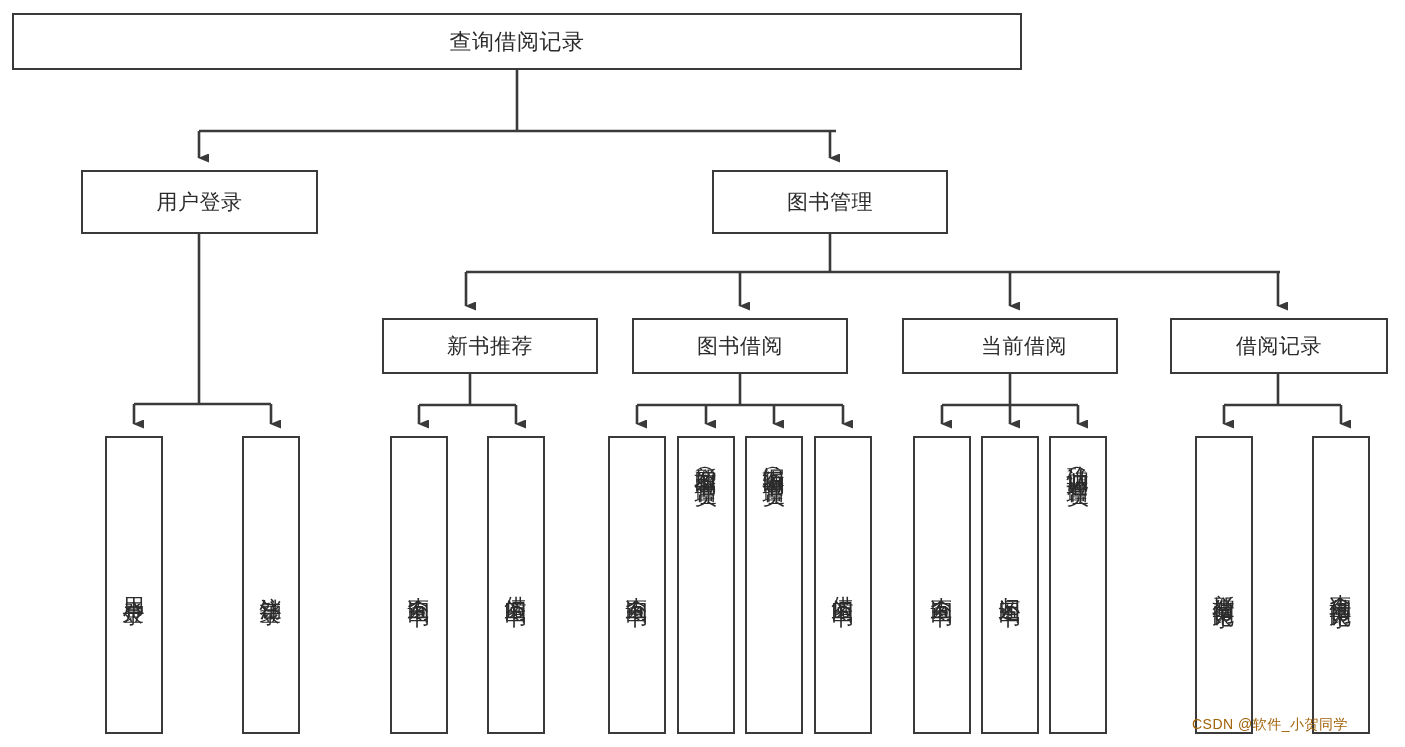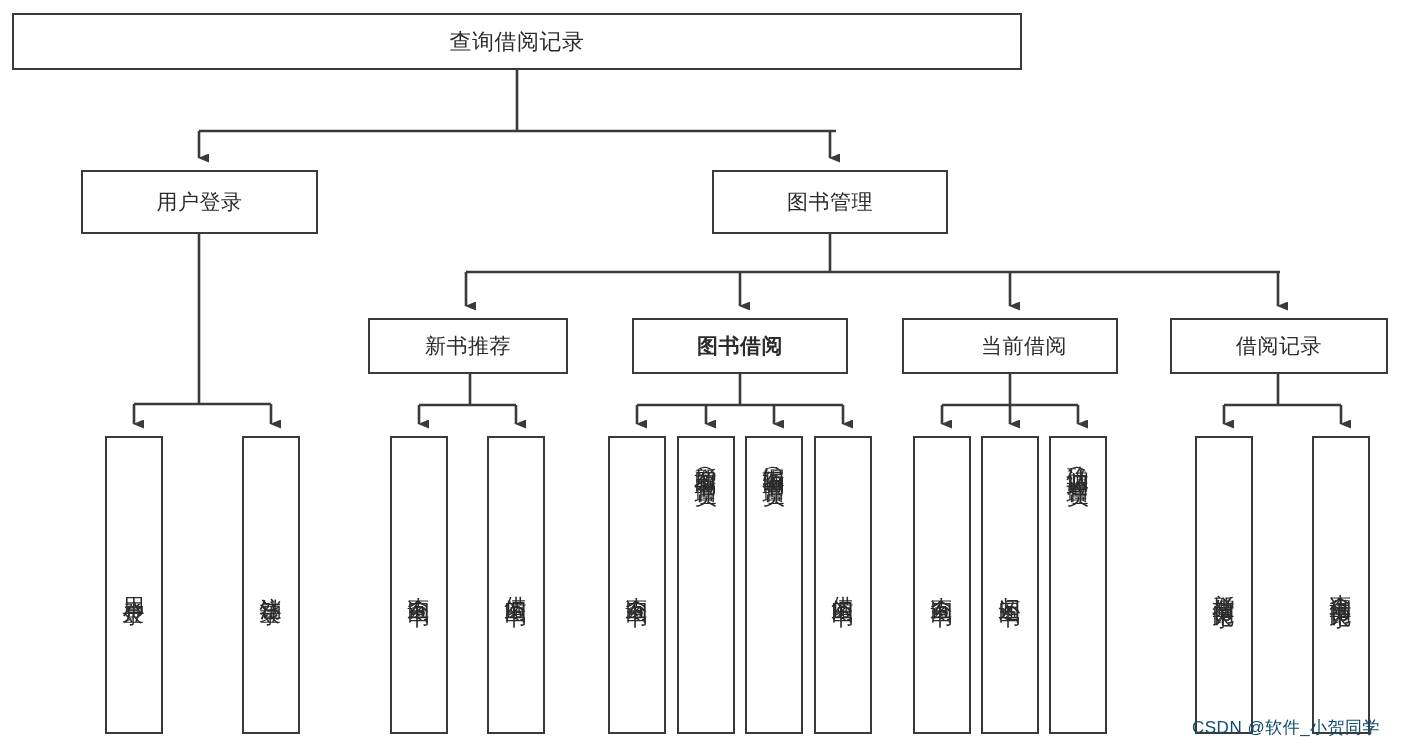--- a/index.html
+++ b/index.html
@@ -51,22 +51,22 @@
     letter-spacing:3px;
     white-space:nowrap;
     height:auto;
     max-height:278px;
   }
   .node.leaf.centered{align-items:center;padding-top:0;}
 
   .watermark{
     position:absolute;
     left:1192px;top:716px;
-    font-size:17px;
-    color:#0c4a6e;
+    font-size:14px;
+    color:#a16207;
     white-space:nowrap;
     letter-spacing:0.5px;
     z-index:6;
     pointer-events:none;
   }
 </style>
 </head>
 <body>
 
 <div id="diagram-root">
@@ -125,24 +125,24 @@
     <span class="node-label">查询借阅记录</span>
   </div>
 
   <div class="node tier-2" style="left:81px;top:170px;width:237px;height:64px;">
     <span class="node-label">用户登录</span>
   </div>
   <div class="node tier-2" style="left:712px;top:170px;width:236px;height:64px;text-align:center;">
     <span class="node-label">图书管理</span>
   </div>
 
-  <div class="node tier-3" style="left:368px;top:318px;width:200px;height:56px;">
+  <div class="node tier-3" style="left:382px;top:318px;width:216px;height:56px;">
     <span class="node-label">新书推荐</span>
   </div>
-  <div class="node tier-3" style="left:632px;top:318px;width:216px;height:56px;font-weight:bold;">
+  <div class="node tier-3" style="left:632px;top:318px;width:216px;height:56px;">
     <span class="node-label">图书借阅</span>
   </div>
   <div class="node tier-3" style="left:902px;top:318px;width:216px;height:56px;padding-left:28px;">
     <span class="node-label">当前借阅</span>
   </div>
   <div class="node tier-3" style="left:1170px;top:318px;width:218px;height:56px;text-align:right;">
     <span class="node-label">借阅记录</span>
   </div>
 
   <div class="node leaf centered" style="left:105px;top:436px;width:58px;height:298px;">

